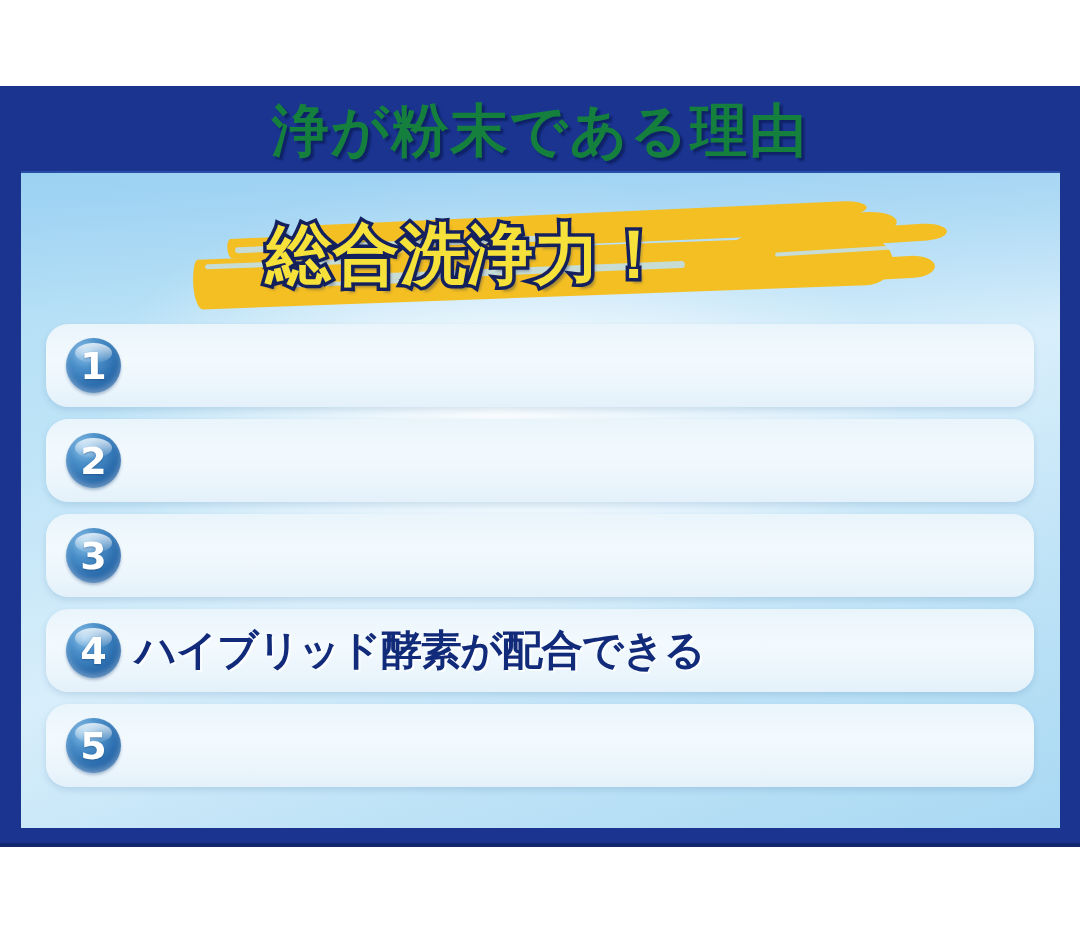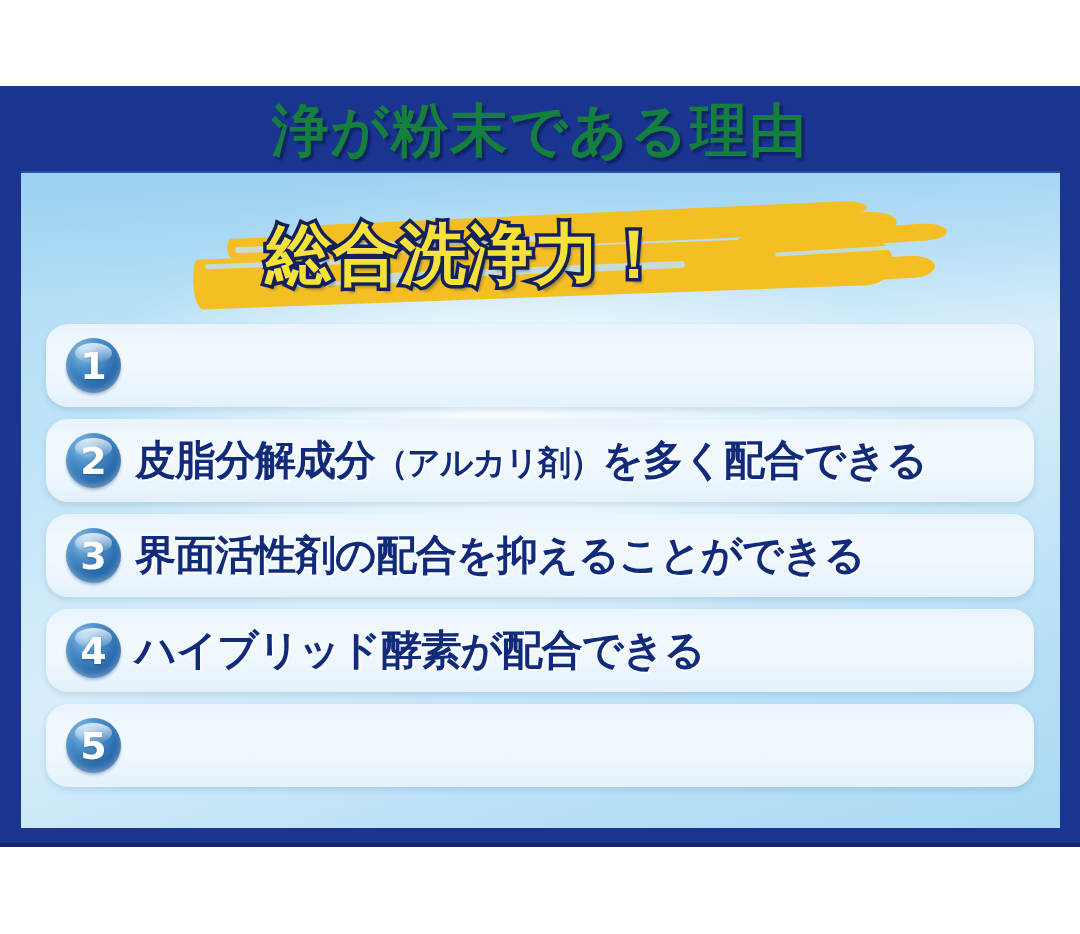--- a/index.html
+++ b/index.html
@@ -261,31 +261,25 @@
       <div class="row accent">
         <div class="badge">
           <span>1</span>
         </div>
       </div>
 
       <div class="row">
         <div class="badge">
           <span>2</span>
         </div>
-        <div class="row-text">
-          <span class="main">皮脂分解成分</span><span class="sub">（アルカリ剤）</span><span class="main">を多く配合できる</span>
-        </div>
       </div>
 
       <div class="row">
         <div class="badge">
           <span>3</span>
-        </div>
-        <div class="row-text">
-          <span class="main">界面活性剤の配合を抑えることができる</span>
         </div>
       </div>
 
       <div class="row">
         <div class="badge">
           <span>4</span>
         </div>
         <div class="row-text">
           <span class="main">ハイブリッド酵素が配合できる</span>
         </div>

